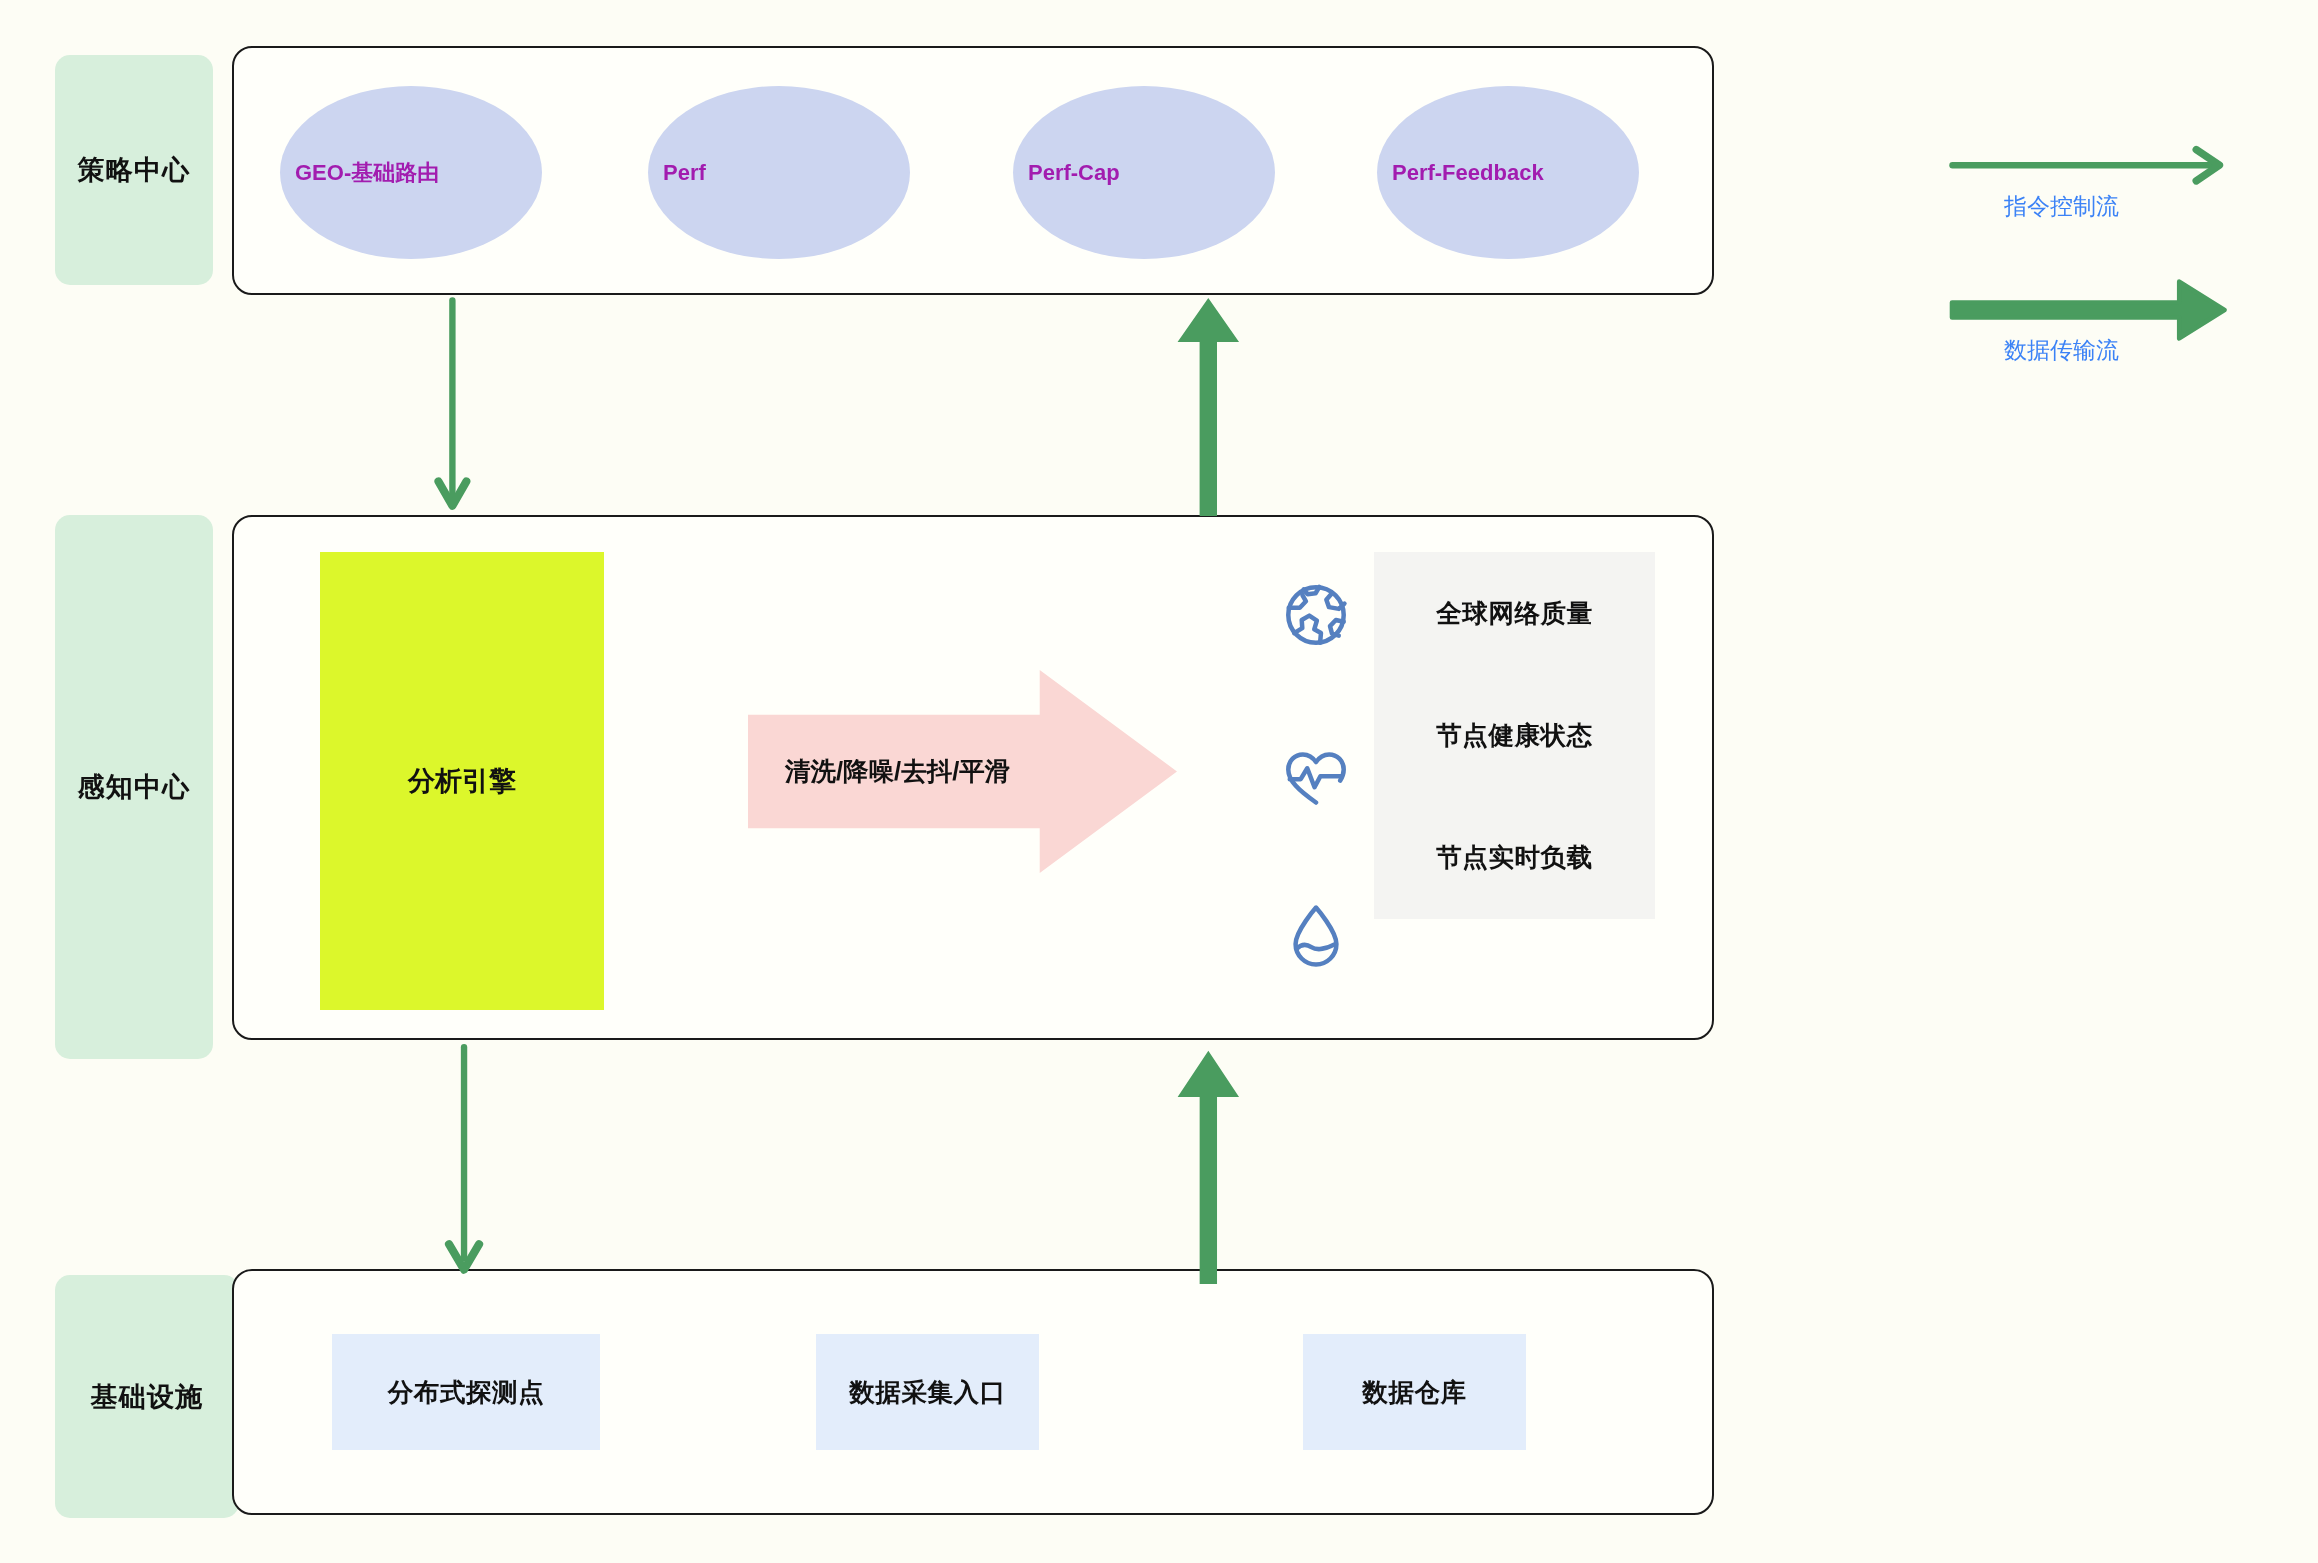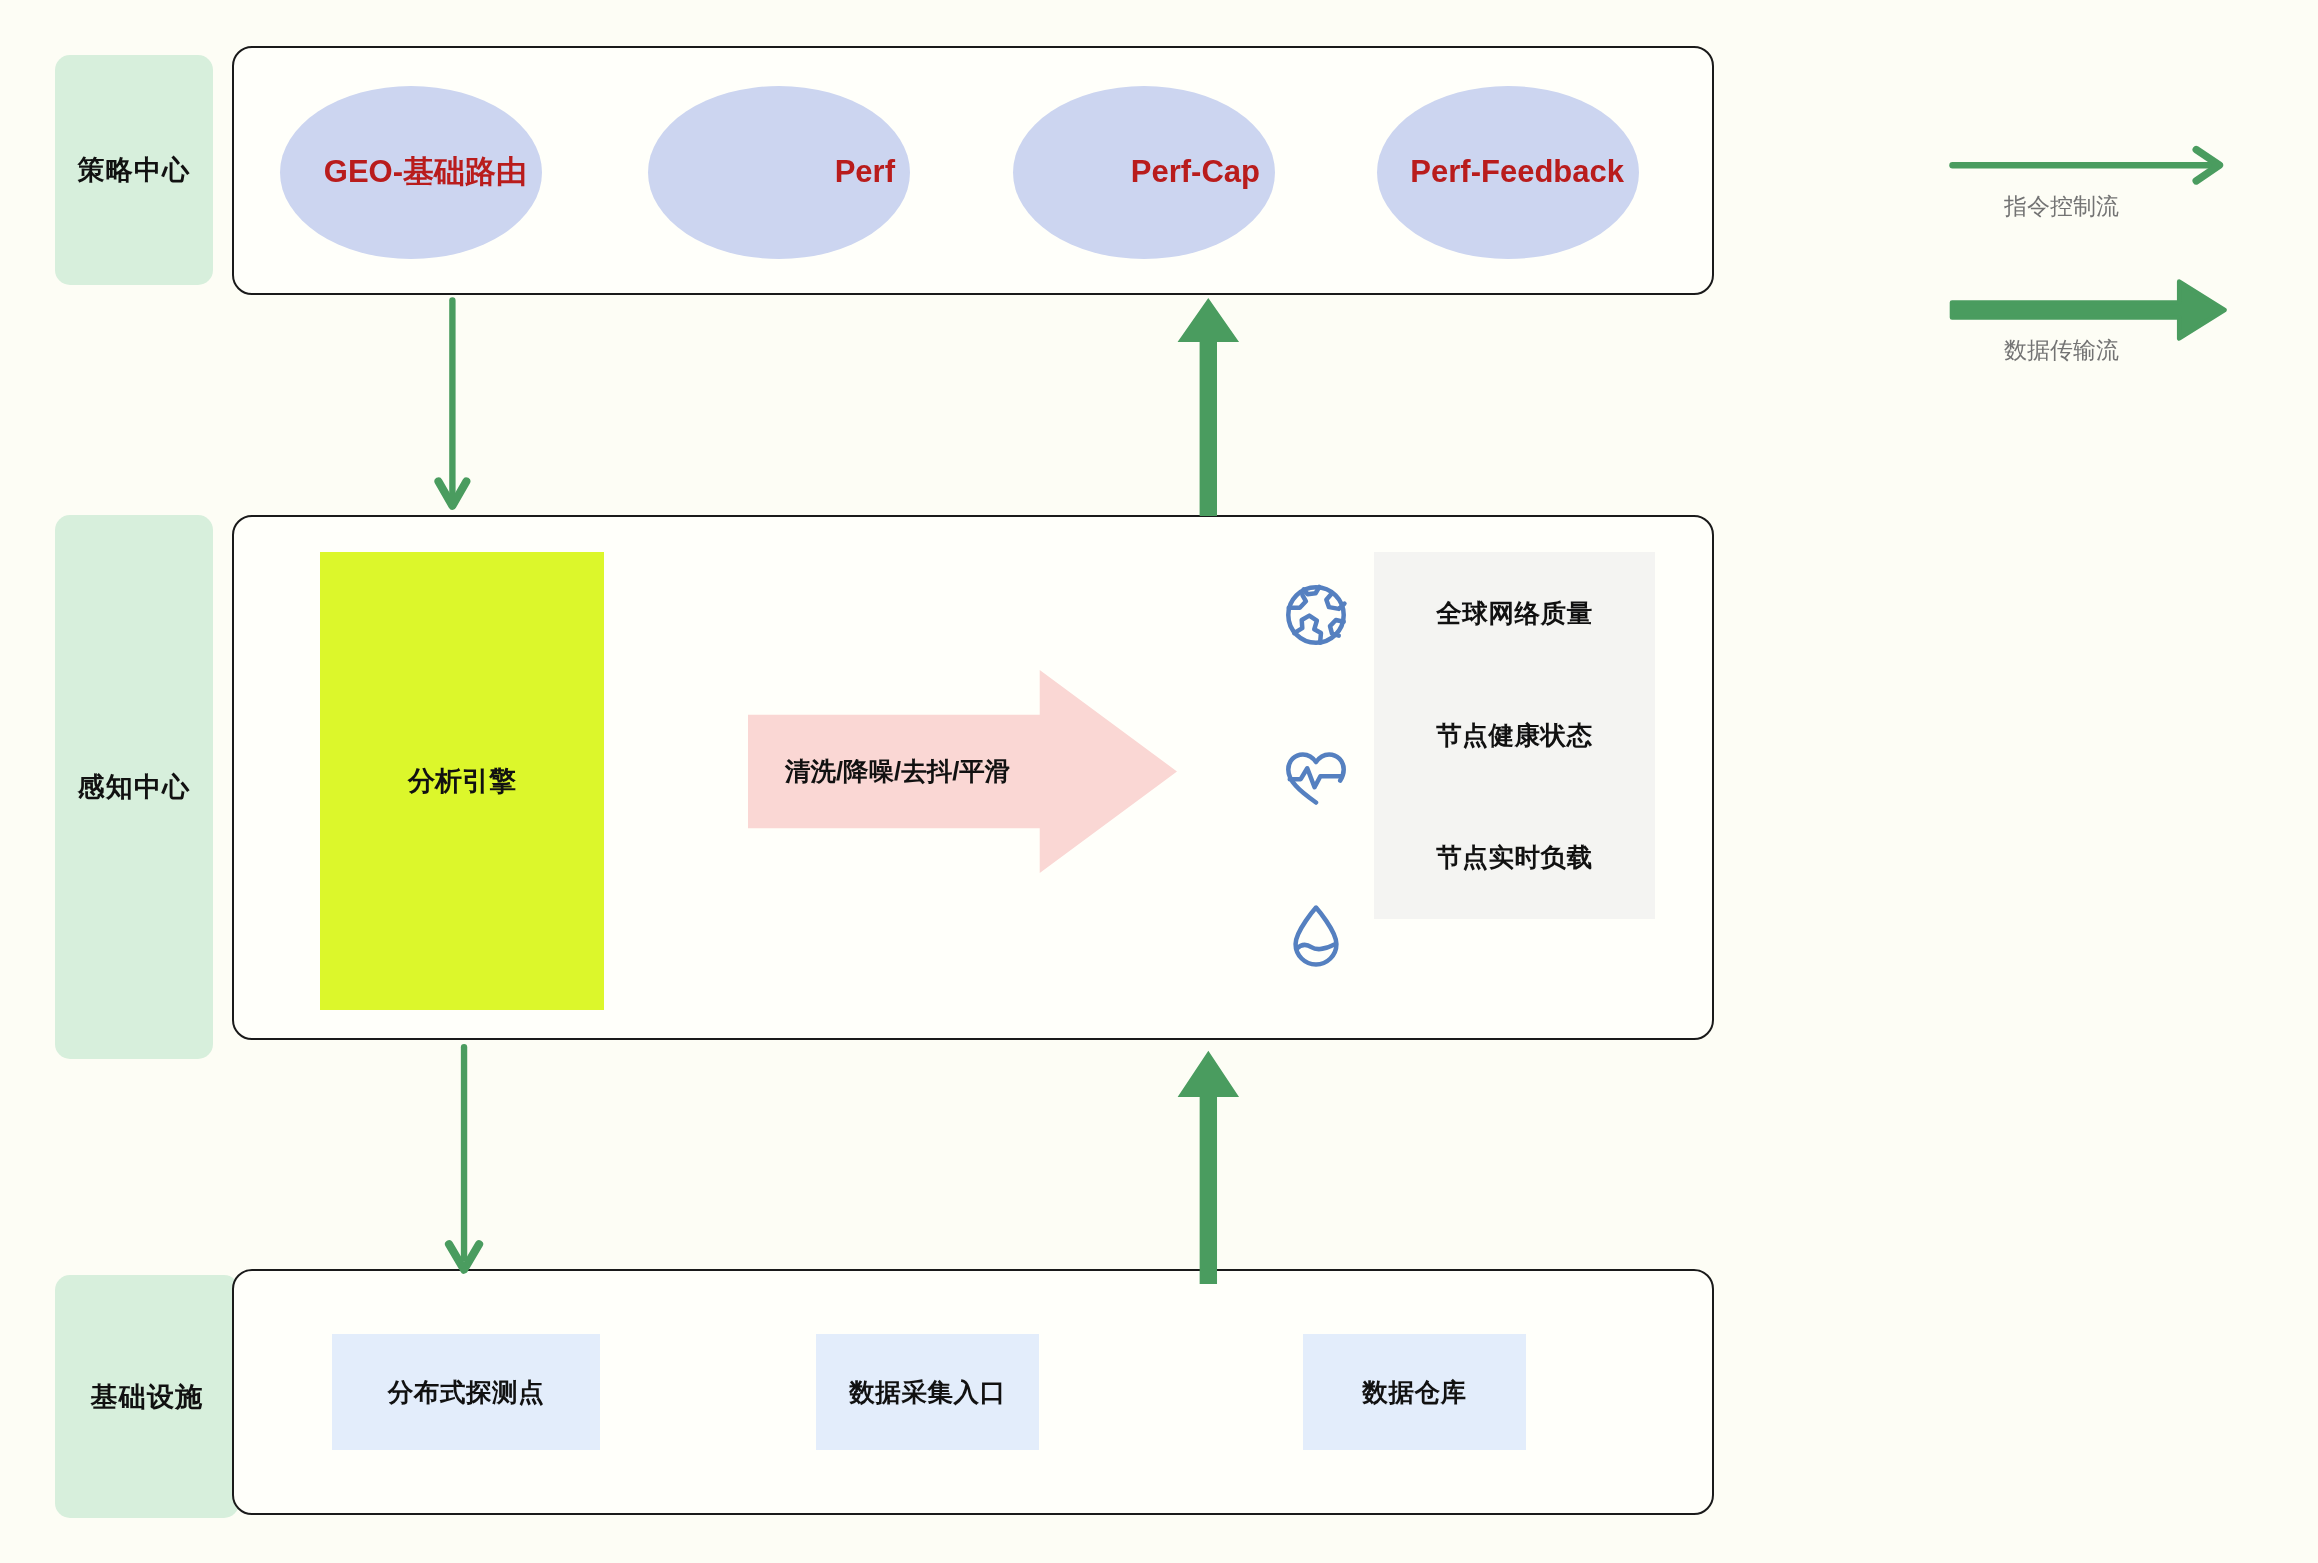--- a/index.html
+++ b/index.html
@@ -31,25 +31,25 @@
     border:2.9px solid #1a1a1a;
     border-radius:20px;
     box-sizing:border-box;
   }
 
   
   .ellipse{
     position:absolute;
     background:#ccd5f0;
     border-radius:50%;
-    display:flex;align-items:center;justify-content:flex-end;
+    display:flex;align-items:center;justify-content:flex-start;
     text-align:center;
-    color:#b91c1c;
+    color:#a21caf;
     font-weight:bold;
-    font-size:31px;
+    font-size:22px;
     line-height:1.25;
     padding:0 15px;
     box-sizing:border-box;
   }
 
   
   .engine-block{
     position:absolute;
     background:#dcf72b;
     display:flex;align-items:center;justify-content:center;
@@ -85,21 +85,21 @@
   }
 
   
   .conn{position:absolute;}
 
   
   .legend-item{position:absolute;}
   .legend-text{
     position:absolute;
     font-size:23px;
-    color:#737373;
+    color:#3b82f6;
     white-space:nowrap;
   }
 </style>
 </head>
 <body>
 
 <div id="stage">
 
   <div class="band-label" style="left:55px;top:515px;width:158px;height:544px;">
     <span>感知中心</span>

